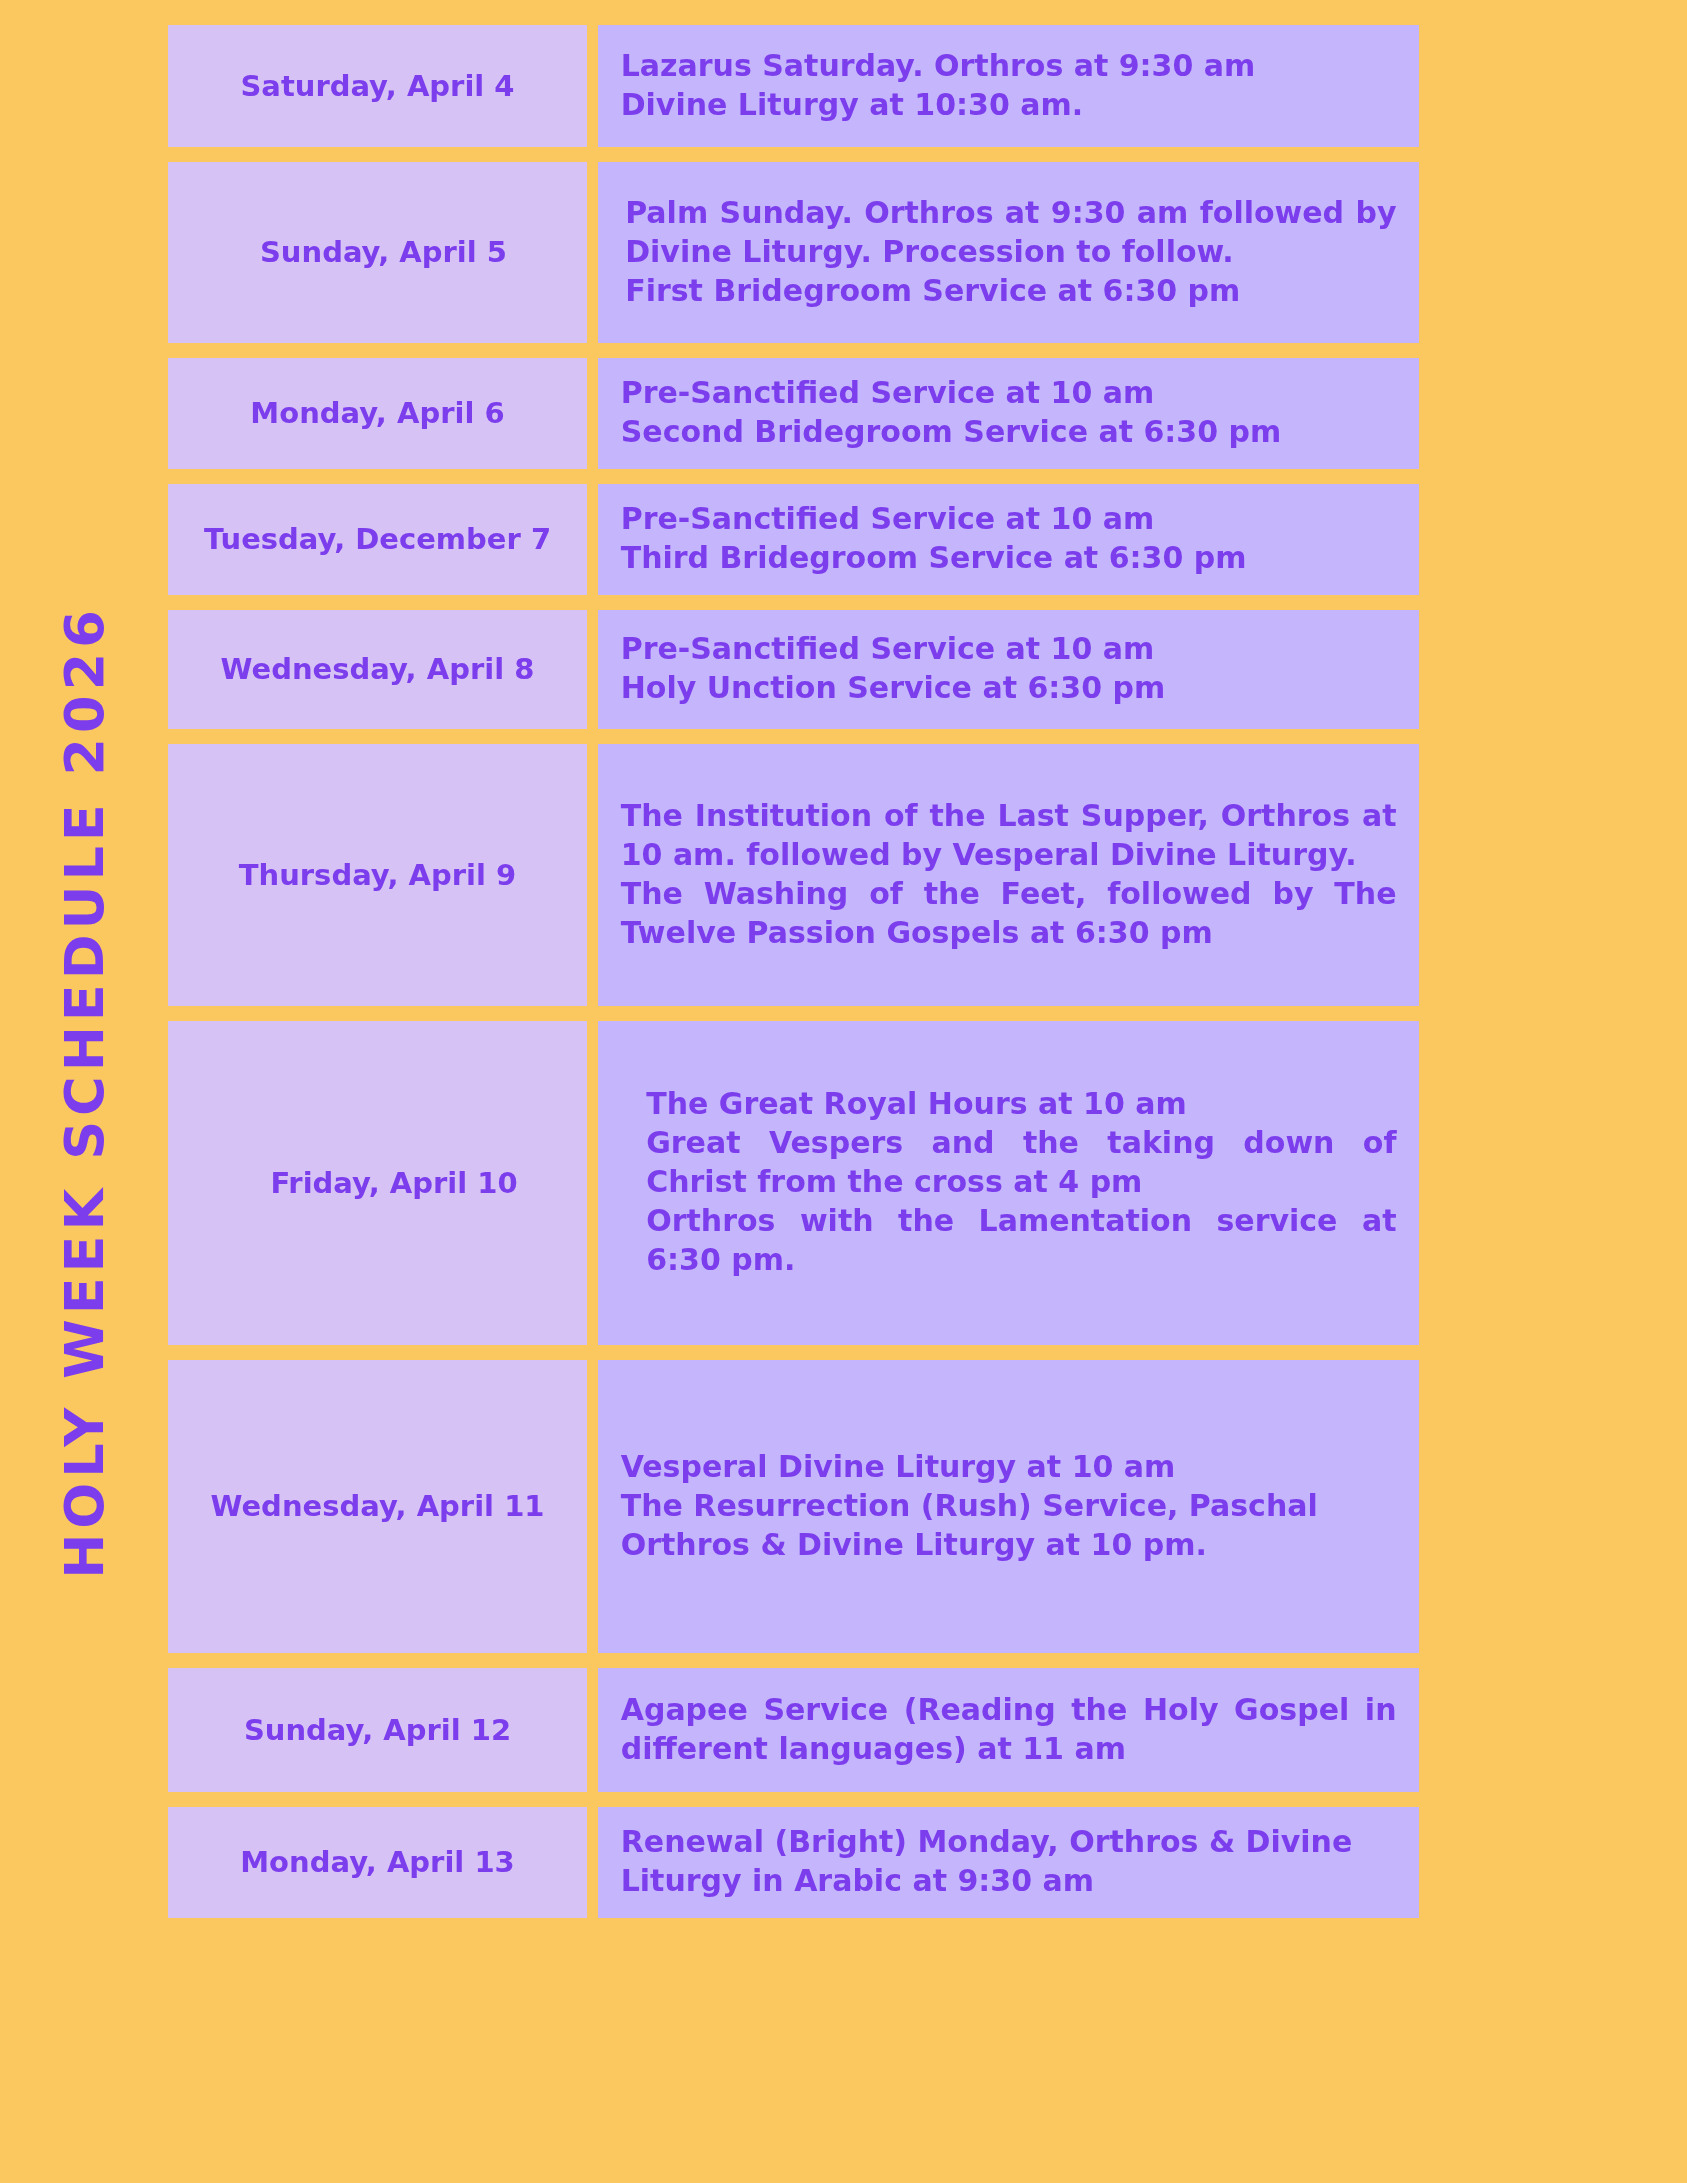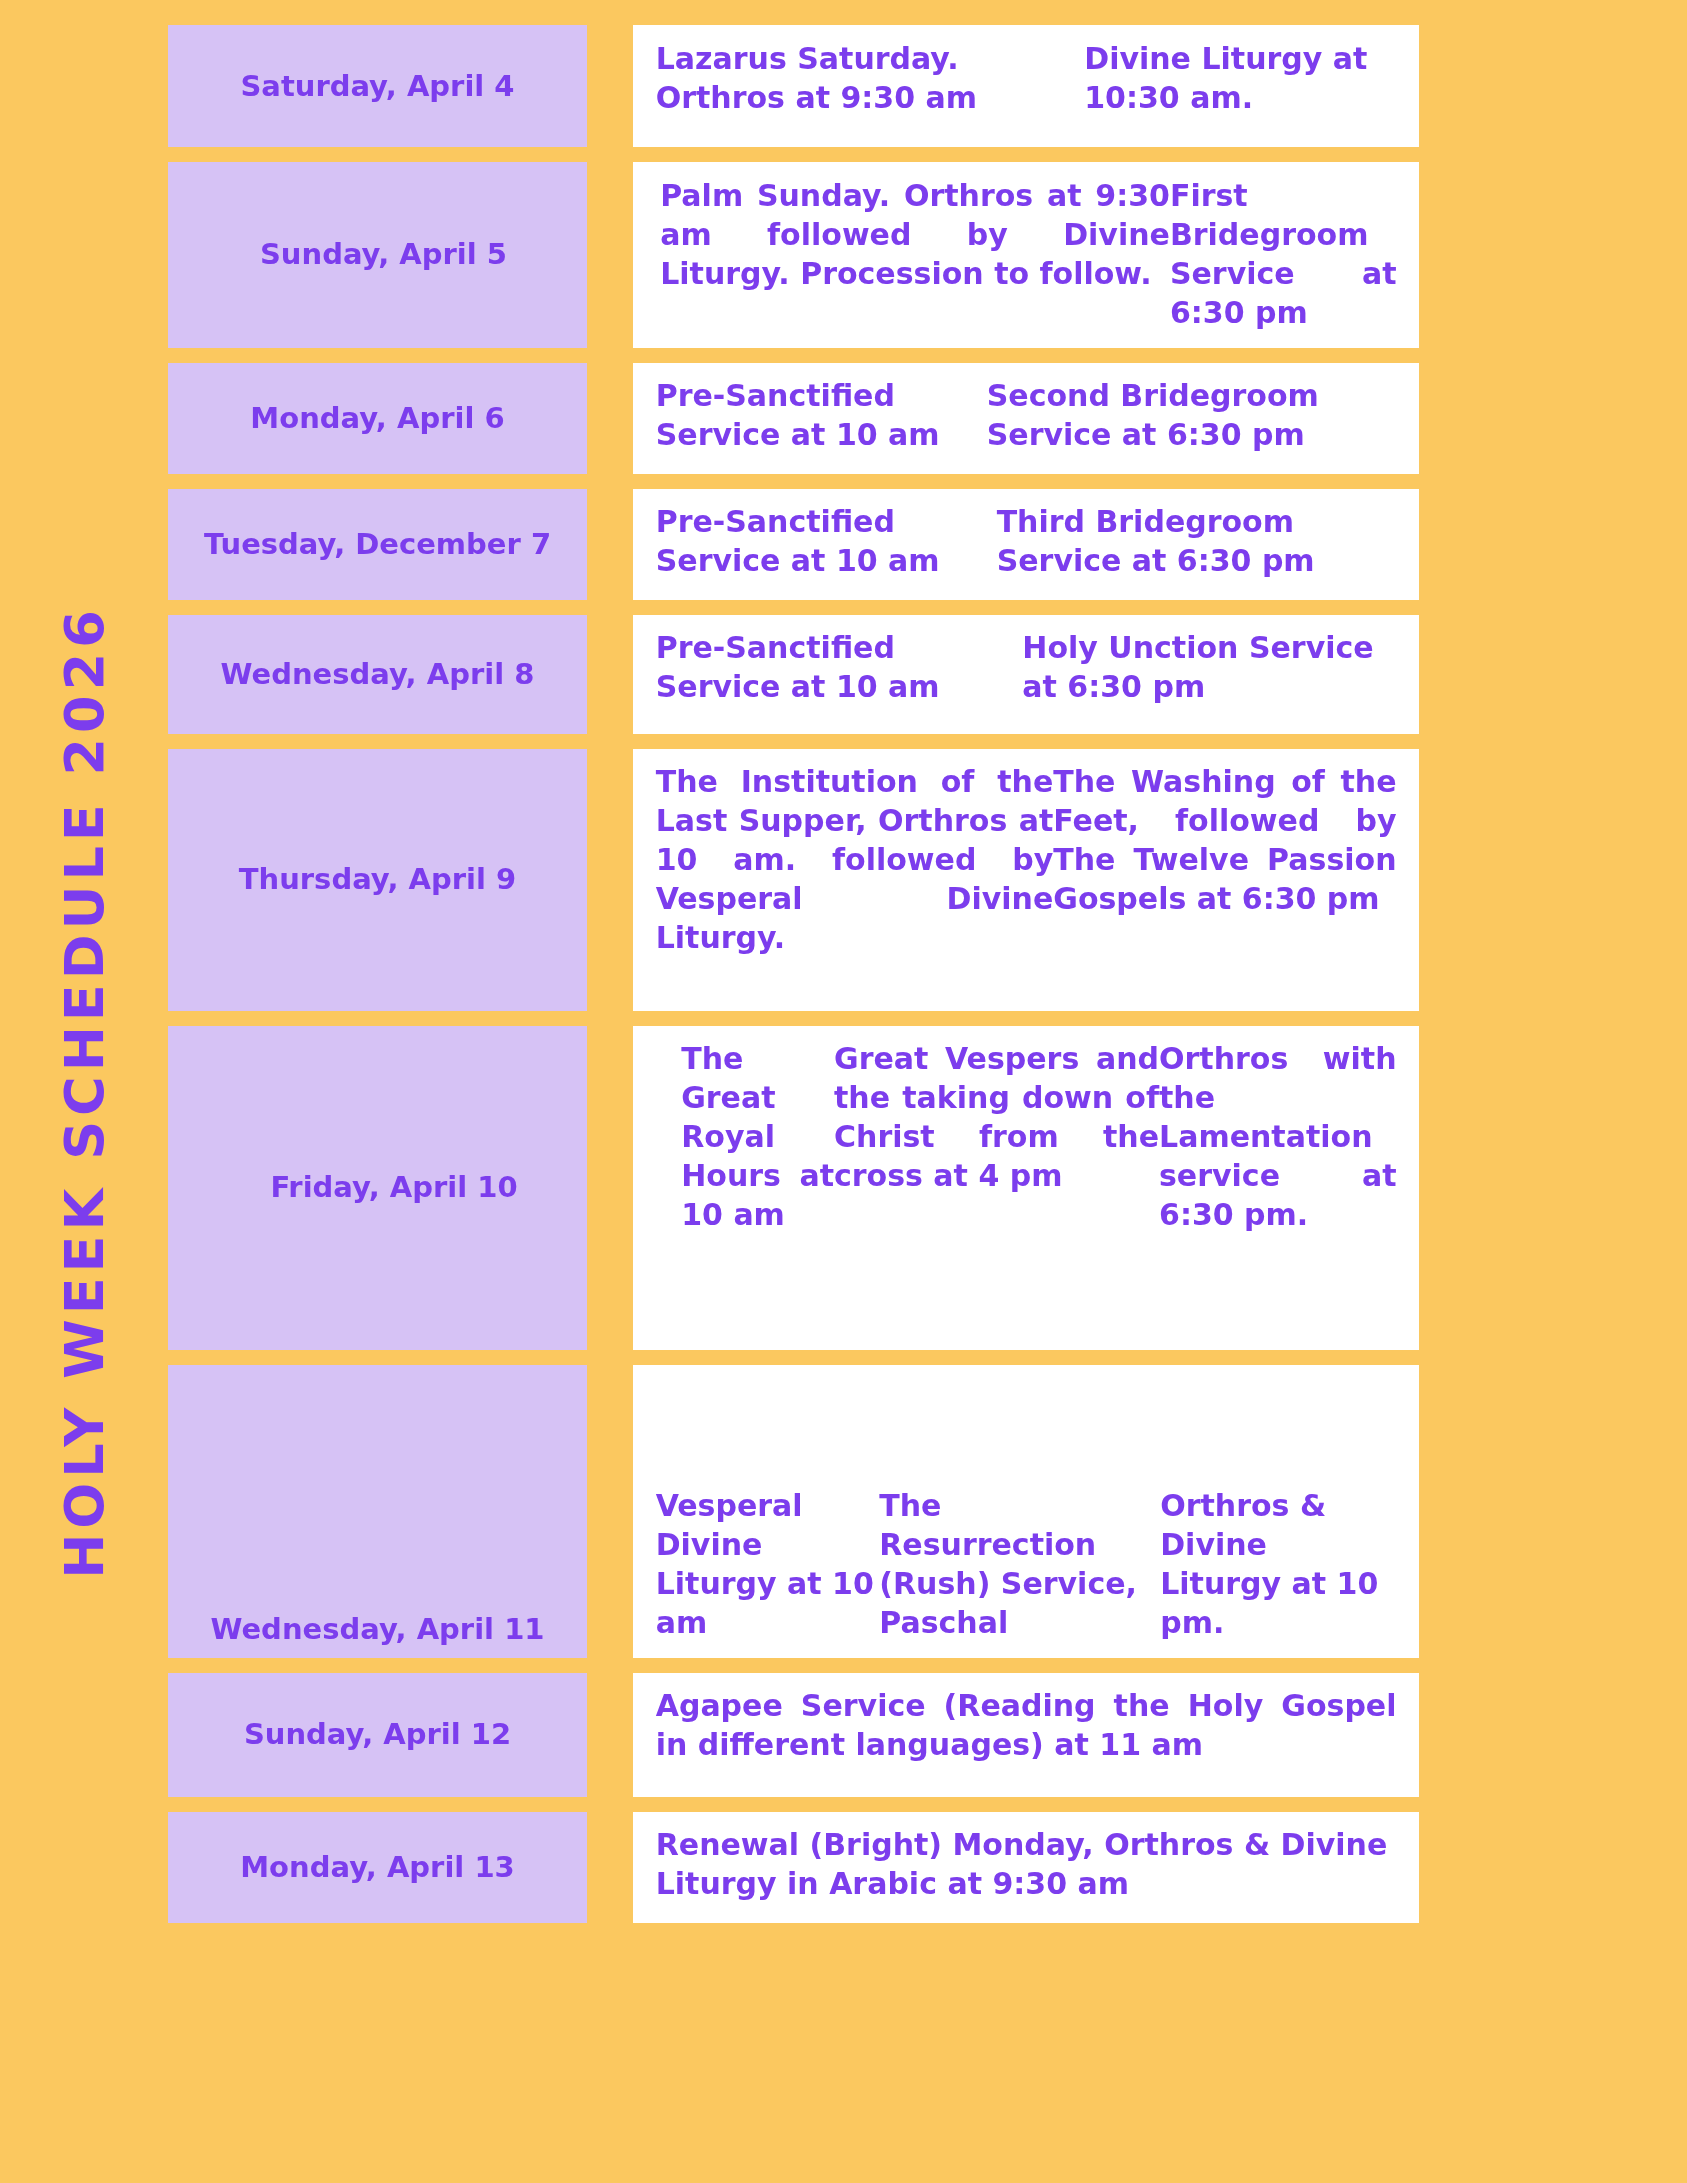--- a/index.html
+++ b/index.html
@@ -65,48 +65,47 @@
   .day-label {
     color: #7c3ded;
     font-size: 29px;
     font-weight: bold;
     text-align: center;
     line-height: 1.2;
     font-family: "DejaVu Sans", sans-serif;
   }
   .events-cell {
     flex: 1 1 auto;
-    background: #ffffff;
+    background: #c4b5fd;
     box-sizing: border-box;
     padding: 13.7px 22.5px 16px 22.5px;
     display: flex;
-    flex-direction: row;
+    flex-direction: column;
     justify-content: center;
-    margin-left: 35px;
   }
   .event-line {
     color: #7c3ded;
     font-size: 30px;
     font-weight: bold;
     line-height: 1.30;
     font-family: "DejaVu Sans", sans-serif;
   }
   .justified .event-line {
     text-align: justify;
     text-align-last: left;
   }
   
   .row.r0 .day-cell, .row.r0 .events-cell { min-height: 122px; }
   .row.r1 .day-cell, .row.r1 .events-cell { min-height: 181px; padding-left: 27px; }
   .row.r2 .day-cell, .row.r2 .events-cell { min-height: 111px; }
   .row.r3 .day-cell, .row.r3 .events-cell { min-height: 111px; }
   .row.r4 .day-cell, .row.r4 .events-cell { min-height: 119px; }
   .row.r5 .day-cell, .row.r5 .events-cell { min-height: 262px; }
   .row.r6 .day-cell, .row.r6 .events-cell { min-height: 324px; padding-left: 48px; }
-  .row.r7 .day-cell, .row.r7 .events-cell { min-height: 293px; align-items: flex-end; }
+  .row.r7 .day-cell, .row.r7 .events-cell { min-height: 293px; }
   .row.r8 .day-cell, .row.r8 .events-cell { min-height: 124px; }
   .row.r9 .day-cell, .row.r9 .events-cell { min-height: 111px; }
 </style>
 </head>
 <body>
 
 <div class="page">
 
   <div class="title-rail">
     <div class="vertical-title">HOLY WEEK SCHEDULE 2026</div>

